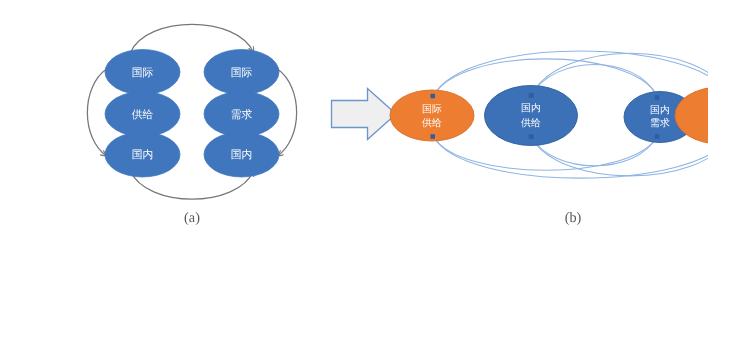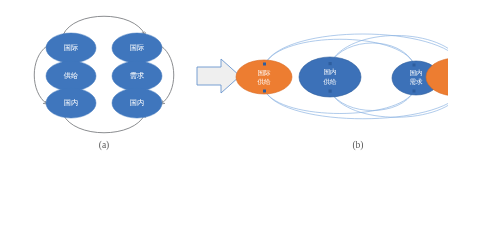--- a/index.html
+++ b/index.html
@@ -9,20 +9,21 @@
   }
   body {
     font-family: "Liberation Sans", sans-serif;
   }
   #figure-root {
     position: relative;
     width: 448px;
     height: 163px;
     background: #ffffff;
     overflow: hidden;
+    margin-left: 24px;
   }
   #figure-svg {
     position: absolute;
     left: 0;
     top: 0;
     width: 497px;
     height: 163px;
     display: block;
   }
   .node-label {

